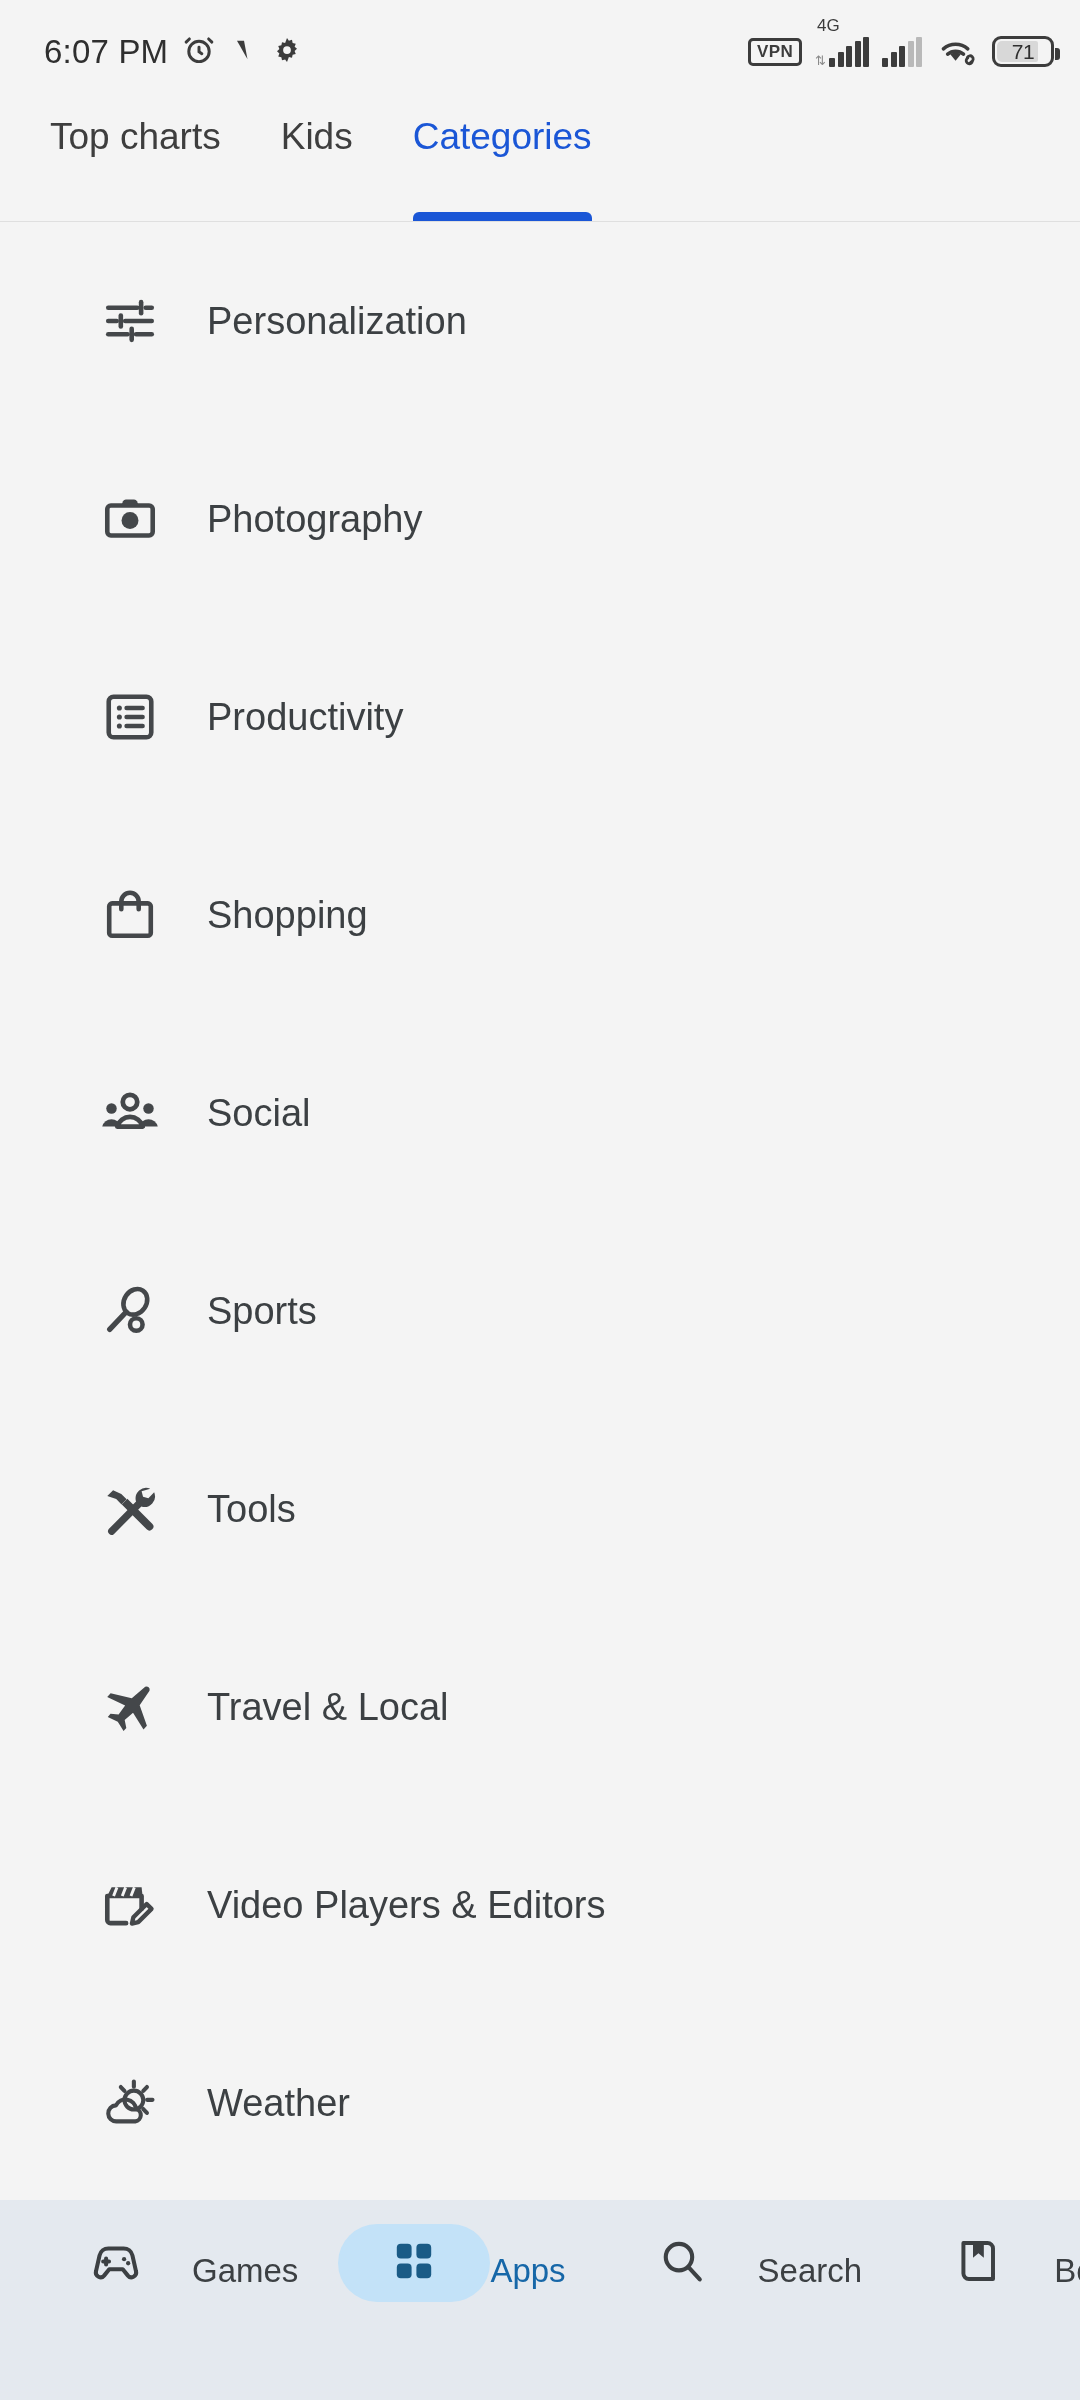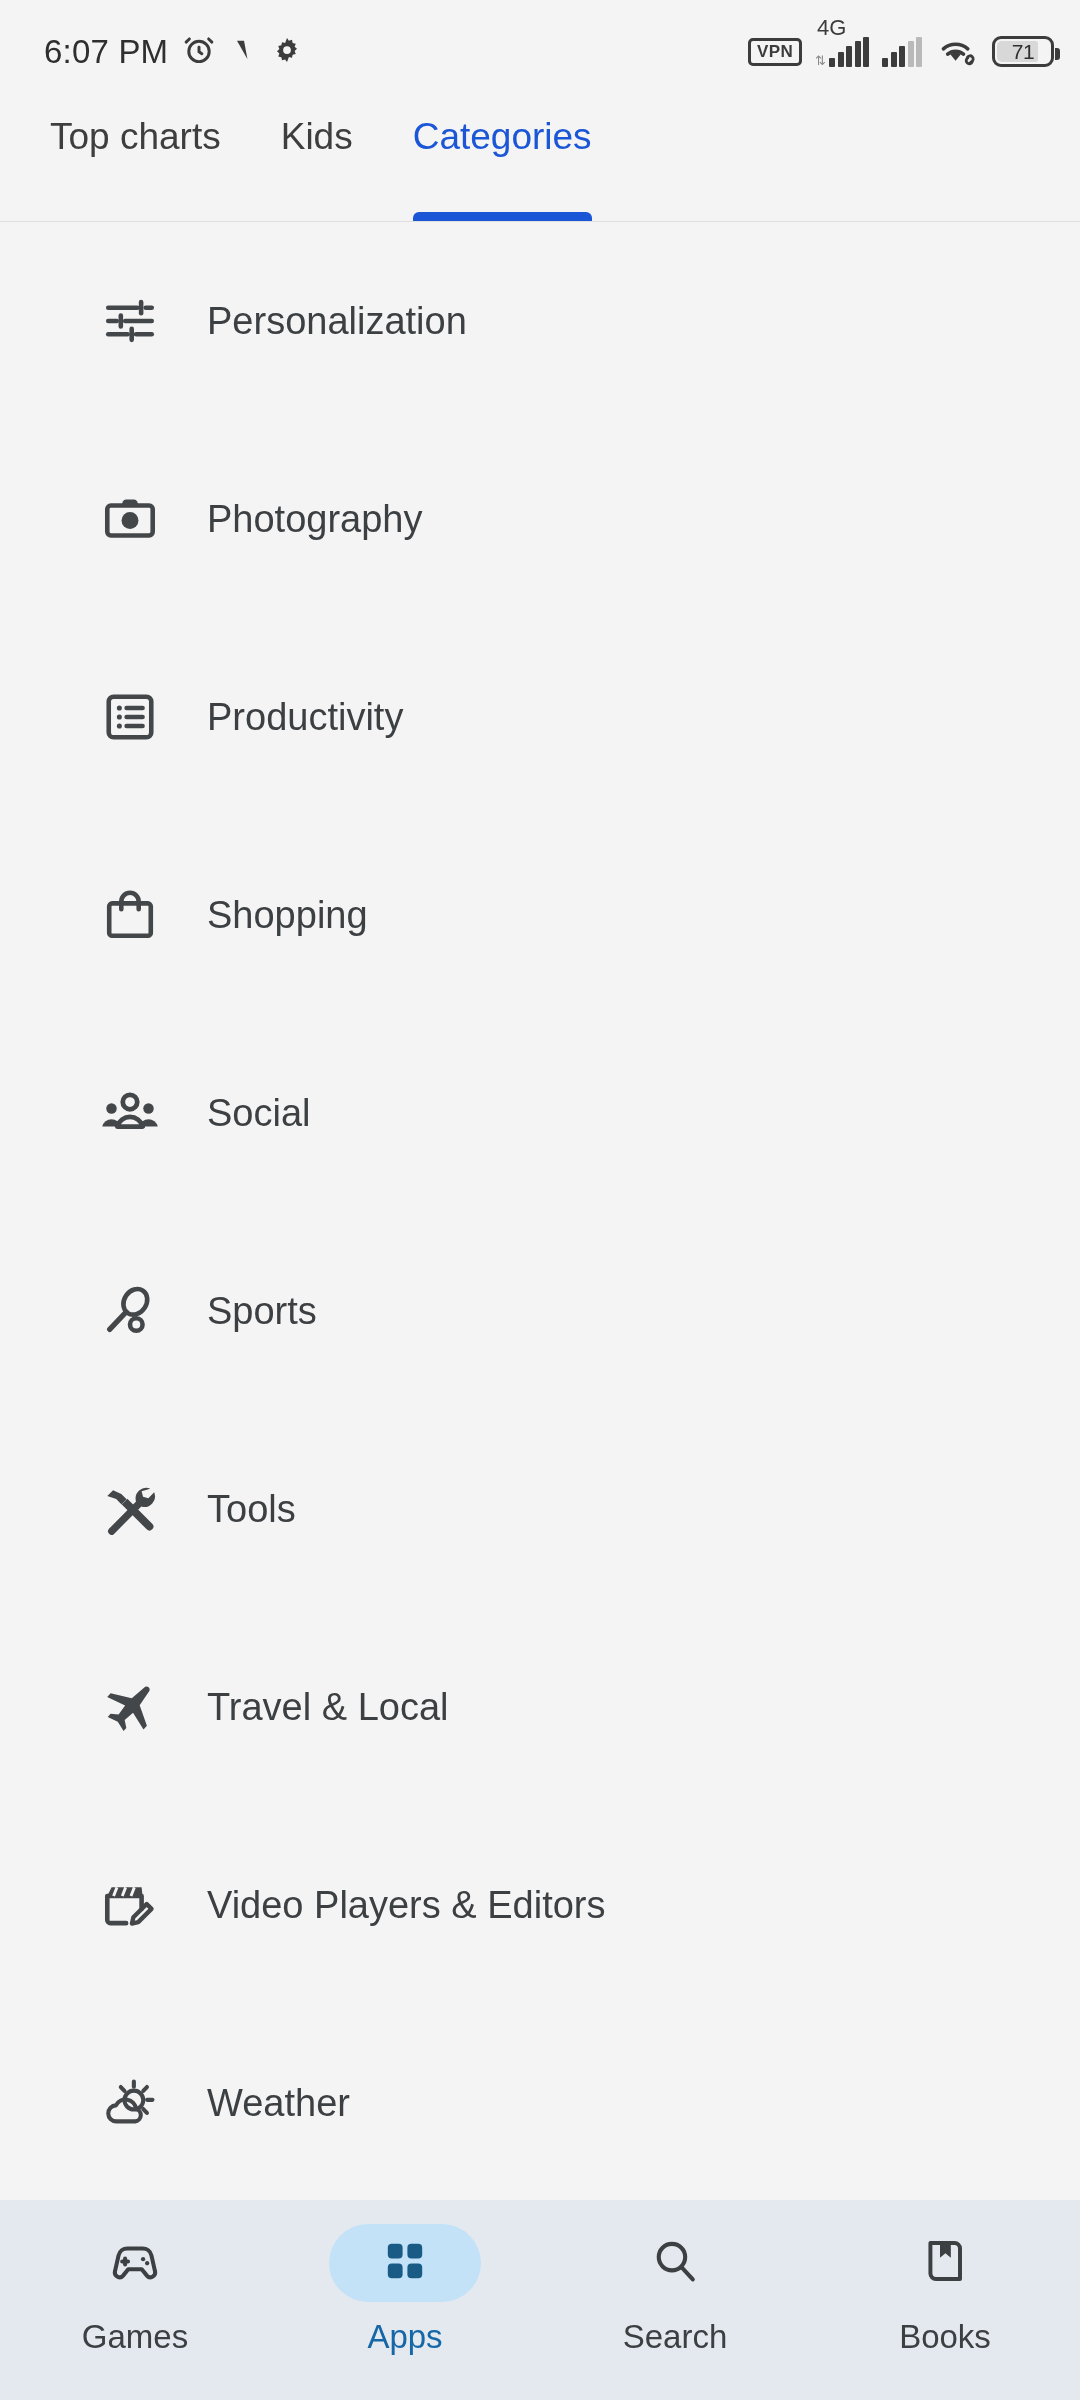--- a/index.html
+++ b/index.html
@@ -19,21 +19,21 @@
   }
   .sb-left { display:flex; align-items:center; gap:14px; }
   .sb-time { font-size:33px; color:#2f2f2f; letter-spacing:.2px; font-weight:400; }
   .sb-right { display:flex; align-items:center; gap:13px; }
   .vpn-box {
     border:3.5px solid #3c3c3c; border-radius:5px;
     font-size:17px; font-weight:700; color:#3c3c3c;
     padding:2px 6px 3px; line-height:1; letter-spacing:.4px;
   }
   .net-group { display:flex; align-items:flex-end; gap:2px; position:relative; }
-  .net-4g { position:absolute; top:-20px; left:2px; font-size:22px; color:#3c3c3c; line-height:1; }
+  .net-4g { position:absolute; top:-20px; left:2px; font-size:17px; color:#3c3c3c; line-height:1; }
   .bars { display:flex; align-items:flex-end; gap:2.5px; height:30px; }
   .bars i { display:block; width:6px; background:#3c3c3c; border-radius:1px; }
   .bars i.dim { background:#b9b9b9; }
   .arrows { font-size:13px; color:#8a8a8a; line-height:1; margin-right:1px; }
   .battery {
     position:relative; width:62px; height:31px;
     border:3.5px solid #3c3c3c; border-radius:9px;
     display:flex; align-items:center; justify-content:center;
   }
   .battery::after {
@@ -76,22 +76,23 @@
   .cat-icon svg { display:block; }
   .cat-label { margin-left:45px; font-size:38px; color:#3c4043; white-space:nowrap; }
 
   
   .bottomnav {
     position:absolute; bottom:0; left:0; width:1080px; height:200px;
     background:#e4e9ef;
     display:flex; align-items:flex-start;
   }
   .nav-item {
-    flex:1; display:flex; flex-direction:column; align-items:center;
+    flex:1; display:flex; flex-direction:row; align-items:center;
     padding-top:24px;
+    margin-left:40px;
   }
   .nav-pill {
     width:152px; height:78px; border-radius:39px;
     display:flex; align-items:center; justify-content:center;
   }
   .nav-item.active .nav-pill { background:#c3e2f8; }
   .nav-label { margin-top:16px; font-size:33px; color:#3c4043; }
   .nav-item.active .nav-label { color:#1667a8; font-weight:400; }
 </style>
 </head>

